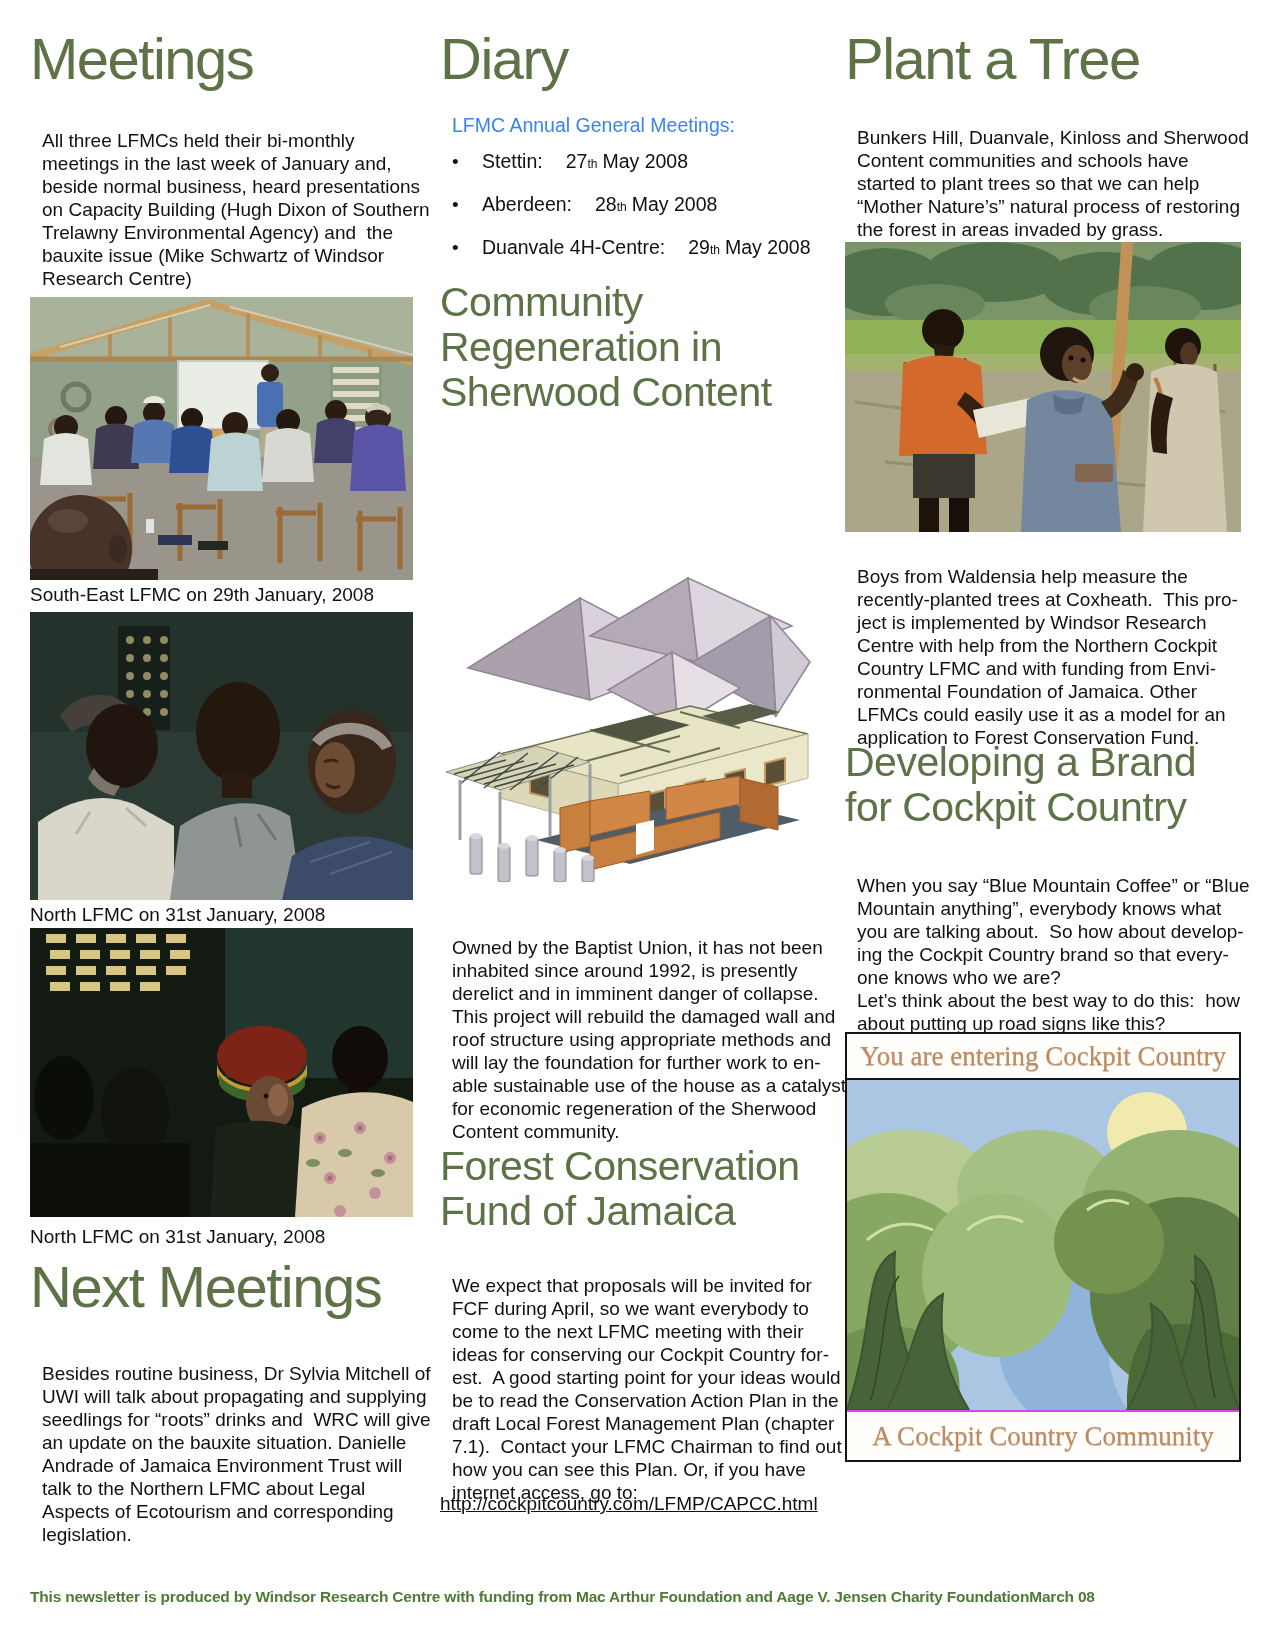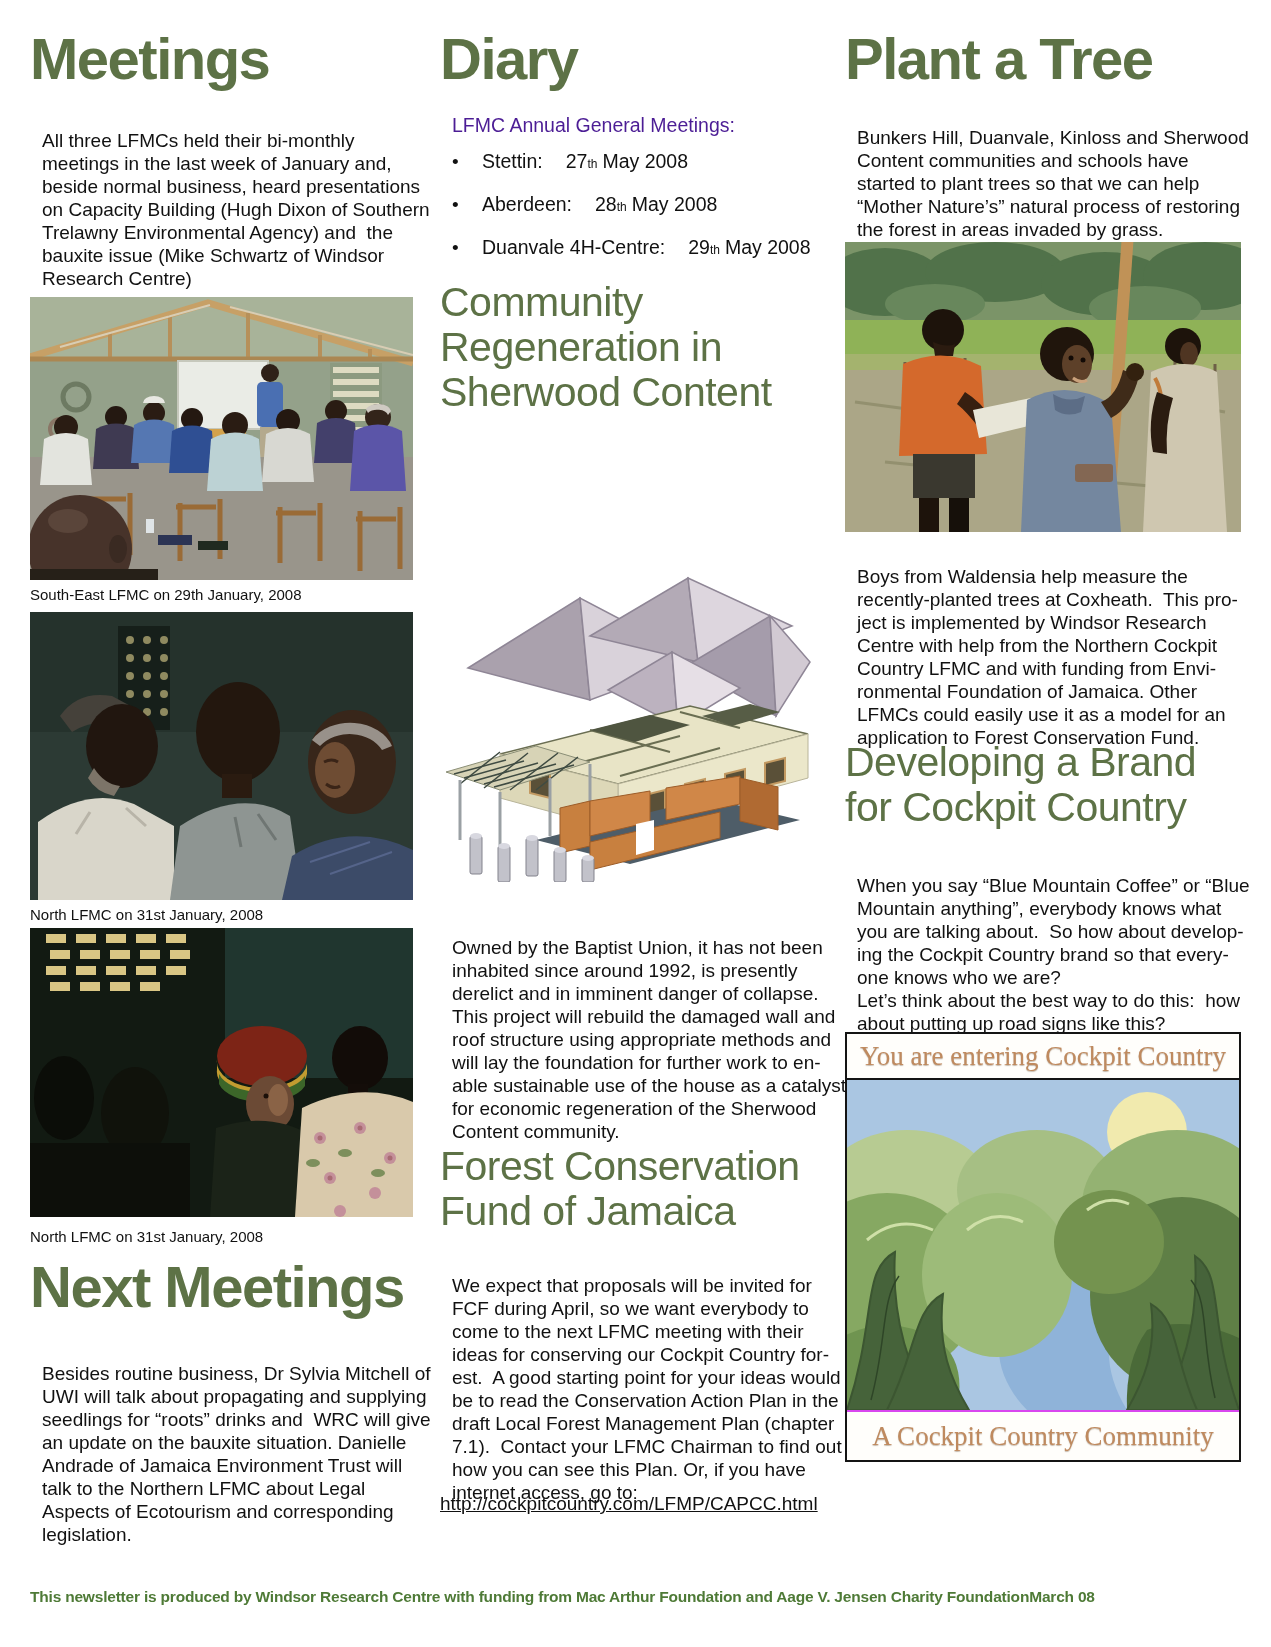--- a/index.html
+++ b/index.html
@@ -1,24 +1,24 @@
 <!DOCTYPE html>
 <html><head>
 <meta charset="utf-8">
 <style>
   html,body{margin:0;padding:0;background:#ffffff;}
   .page{position:relative;width:1271px;height:1647px;background:#ffffff;overflow:hidden;
         font-family:"Liberation Sans", sans-serif;color:#111;}
   .abs{position:absolute;}
-  .h1{font-size:58px;line-height:62px;font-weight:bold;color:#5d7246;letter-spacing:-1.5px;margin:0;white-space:pre;}
+  .h1{font-size:58px;line-height:62px;font-weight:normal;color:#5d7246;letter-spacing:-1.5px;margin:0;white-space:pre;}
   .h2{font-size:41px;line-height:45px;font-weight:normal;color:#5d7246;letter-spacing:-0.5px;margin:0;white-space:pre;}
   .body-text{font-size:19px;line-height:23px;margin:12px;white-space:pre;color:#111;}
-  .caption{font-size:15px;line-height:21px;margin:0;color:#111;white-space:pre;}
+  .caption{font-size:19px;line-height:21px;margin:0;color:#111;white-space:pre;}
   .photo{display:block;}
-  .diary-intro{font-size:19.5px;margin:0;color:#4c1d95;}
+  .diary-intro{font-size:19.5px;margin:0;color:#3b82f6;}
   .diary-item{display:flex;align-items:baseline;font-size:19.5px;color:#111;}
   .diary-item .bullet{width:30px;font-size:19px;}
   .diary-item .day{margin-left:23px;}
   .diary-item sup{font-size:12px;line-height:0;}
   .diary-item .date{margin-left:5px;}
   .link{font-size:19px;color:#111;text-decoration:underline;white-space:pre;}
   .sign{border:2px solid #141414;background:#fff;box-sizing:border-box;}
   .sign-band{height:44px;display:flex;align-items:center;justify-content:center;background:#fffefb;
              font-family:"Liberation Serif", serif;font-size:27px;color:#bf8a5f;
              text-shadow:0 1px 1px rgba(90,60,30,0.35);}

